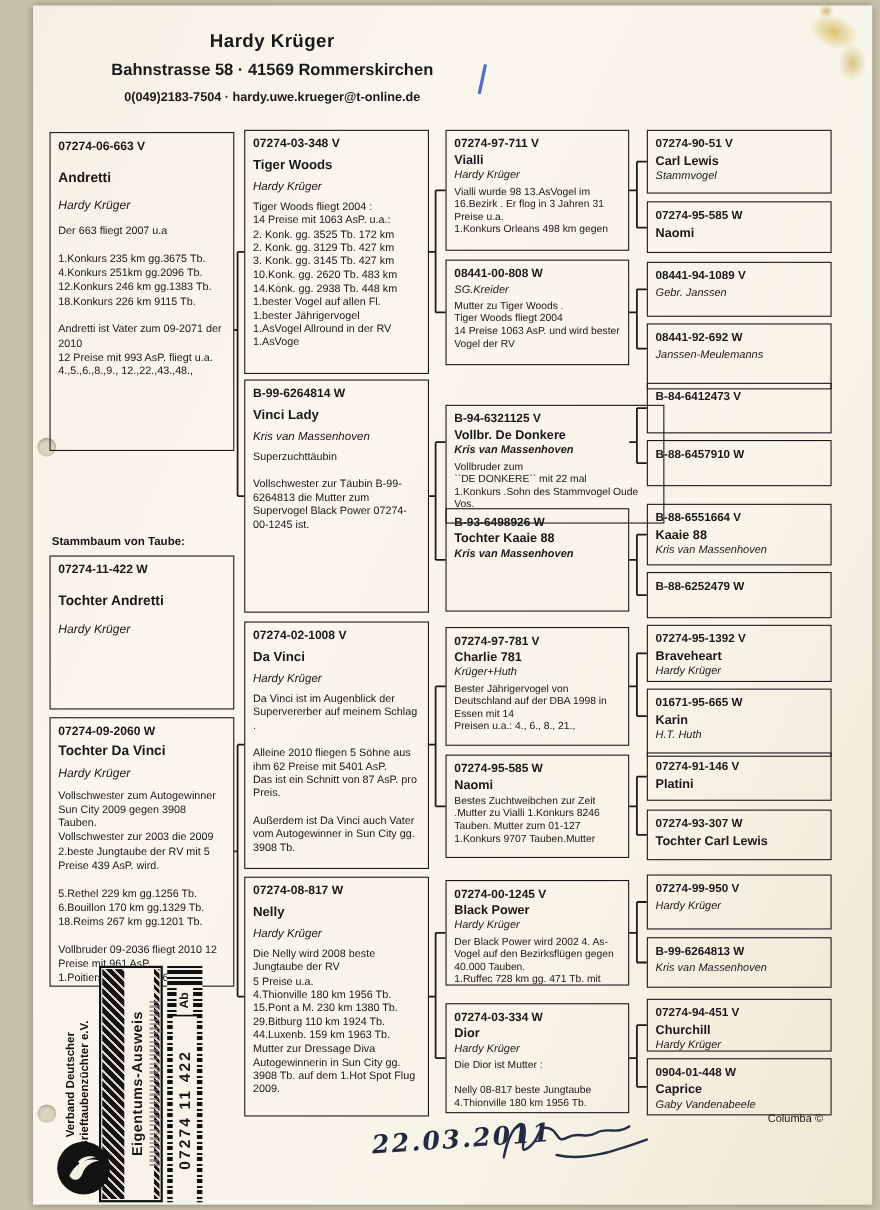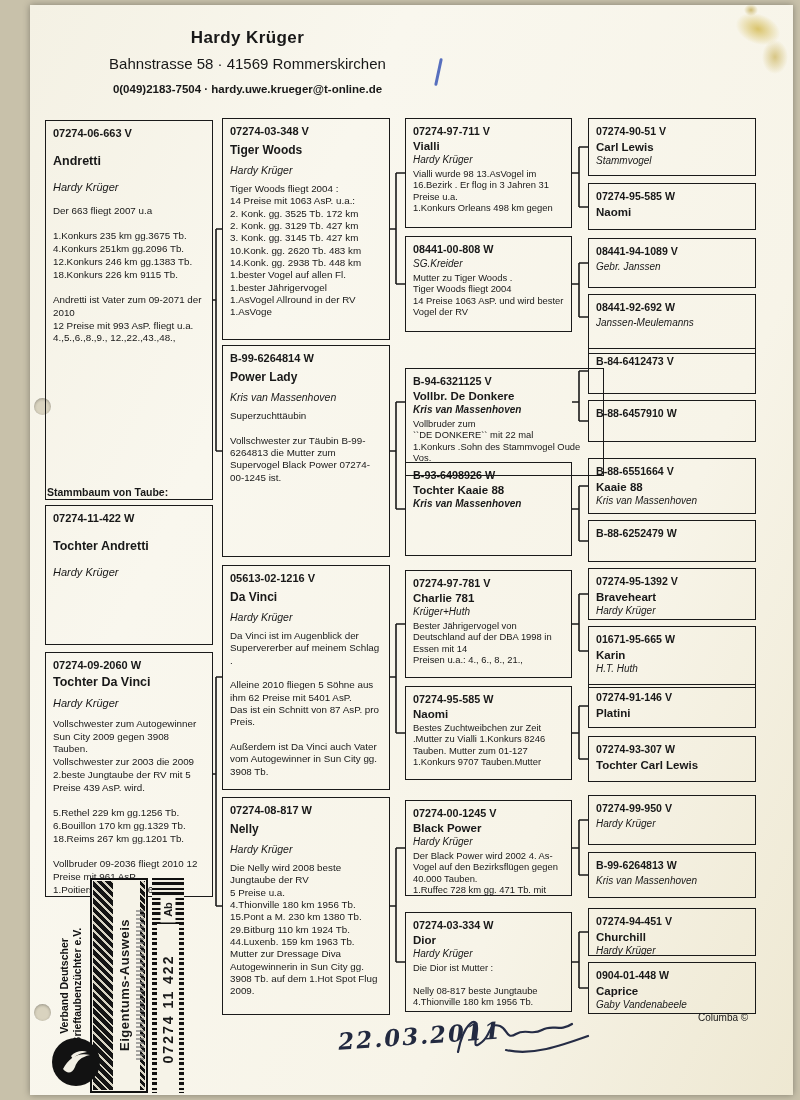--- a/index.html
+++ b/index.html
@@ -3,21 +3,21 @@
 <meta charset="utf-8">
 <style>
   *{box-sizing:border-box;margin:0;padding:0}
   html,body{width:800px;height:1100px;overflow:hidden}
   body{position:relative;background:#c8c1aa;font-family:"Liberation Sans",sans-serif;color:#181818}
   .paper{position:absolute;left:30px;top:5px;width:763px;height:1090px;
     background:linear-gradient(115deg,#f4f1e4 0%,#f9f7ee 30%,#f7f4e8 70%,#eee8d2 100%);
     box-shadow:0 0 7px rgba(0,0,0,.35)}
   .hdr{position:absolute;left:55px;top:28px;width:385px;text-align:center}
   .hdr-name{font-size:17px;font-weight:700;letter-spacing:.4px}
-  .hdr-addr{font-size:15px;font-weight:400;margin-top:7px}
+  .hdr-addr{font-size:15px;font-weight:700;margin-top:7px}
   .hdr-contact{font-size:11.5px;font-weight:700;margin-top:11px}
   .box{position:absolute;border:1.5px solid #1a1a1a;padding:6px 7px;overflow:hidden}
   .ring{font-weight:700}
   .pname{font-weight:700}
   .sub{font-style:italic}
   .body{white-space:pre-line}
   .c1 .ring{font-size:11px;margin-bottom:4px}
   .c1 .pname{font-size:12.5px;margin-bottom:8px}
   .c1 .sub{font-size:11px;margin-bottom:9px}
   .c1 .body{font-size:9.8px;line-height:1.3}
@@ -102,21 +102,21 @@
     M572 173H579 M579 147V207 M579 147H588 M579 207H588
     M572 284H579 M579 263V317 M579 263H588 M579 317H588
     M572 402H579 M579 371V421 M579 371H588 M579 421H588
     M572 509H579 M579 486V541 M579 486H588 M579 541H588
     M572 624H579 M579 594V651 M579 594H588 M579 651H588
     M572 733H579 M579 706V759 M579 706H588 M579 759H588
     M572 848H579 M579 820V875 M579 820H588 M579 875H588
     M572 962H579 M579 932V988 M579 932H588 M579 988H588"></path>
 </svg>
 
-<div class="box c1 roomy" style="left:45px;top:120px;width:168px;height:380px">
+<div class="box c1 roomy" style="left:45px;top:120px;width:168px;height:290px">
   <div class="ring">07274-06-663 V</div>
   <div class="pname">Andretti</div>
   <div class="sub">Hardy Krüger</div>
   <div class="body">Der 663 fliegt 2007 u.a
 
 1.Konkurs 235 km gg.3675 Tb.
 4.Konkurs 251km gg.2096 Tb.
 12.Konkurs 246 km gg.1383 Tb.
 18.Konkurs 226 km 9115 Tb.
 
@@ -156,28 +156,28 @@
 3. Konk. gg. 3145 Tb. 427 km
 10.Konk. gg. 2620 Tb. 483 km
 14.Konk. gg. 2938 Tb. 448 km
 1.bester Vogel auf allen Fl.
 1.bester Jährigervogel
 1.AsVogel Allround in der RV
 1.AsVoge</div>
 </div>
 <div class="box c2" style="left:222px;top:345px;width:168px;height:212px">
   <div class="ring">B-99-6264814 W</div>
-  <div class="pname">Power Lady</div>
+  <div class="pname">Vinci Lady</div>
   <div class="sub">Kris van Massenhoven</div>
   <div class="body">Superzuchttäubin
 
 Vollschwester zur Täubin B-99-6264813 die Mutter zum Supervogel Black Power 07274-00-1245 ist.</div>
 </div>
 <div class="box c2" style="left:222px;top:565px;width:168px;height:225px">
-  <div class="ring">05613-02-1216 V</div>
+  <div class="ring">07274-02-1008 V</div>
   <div class="pname">Da Vinci</div>
   <div class="sub">Hardy Krüger</div>
   <div class="body">Da Vinci ist im Augenblick der Supervererber auf meinem Schlag .
 
 Alleine 2010 fliegen 5 Söhne aus ihm 62 Preise mit 5401 AsP.
 Das ist ein Schnitt von 87 AsP. pro Preis.
 
 Außerdem ist Da Vinci auch Vater vom Autogewinner in Sun City gg. 3908 Tb.</div>
 </div>
 <div class="box c2" style="left:222px;top:797px;width:168px;height:218px">

